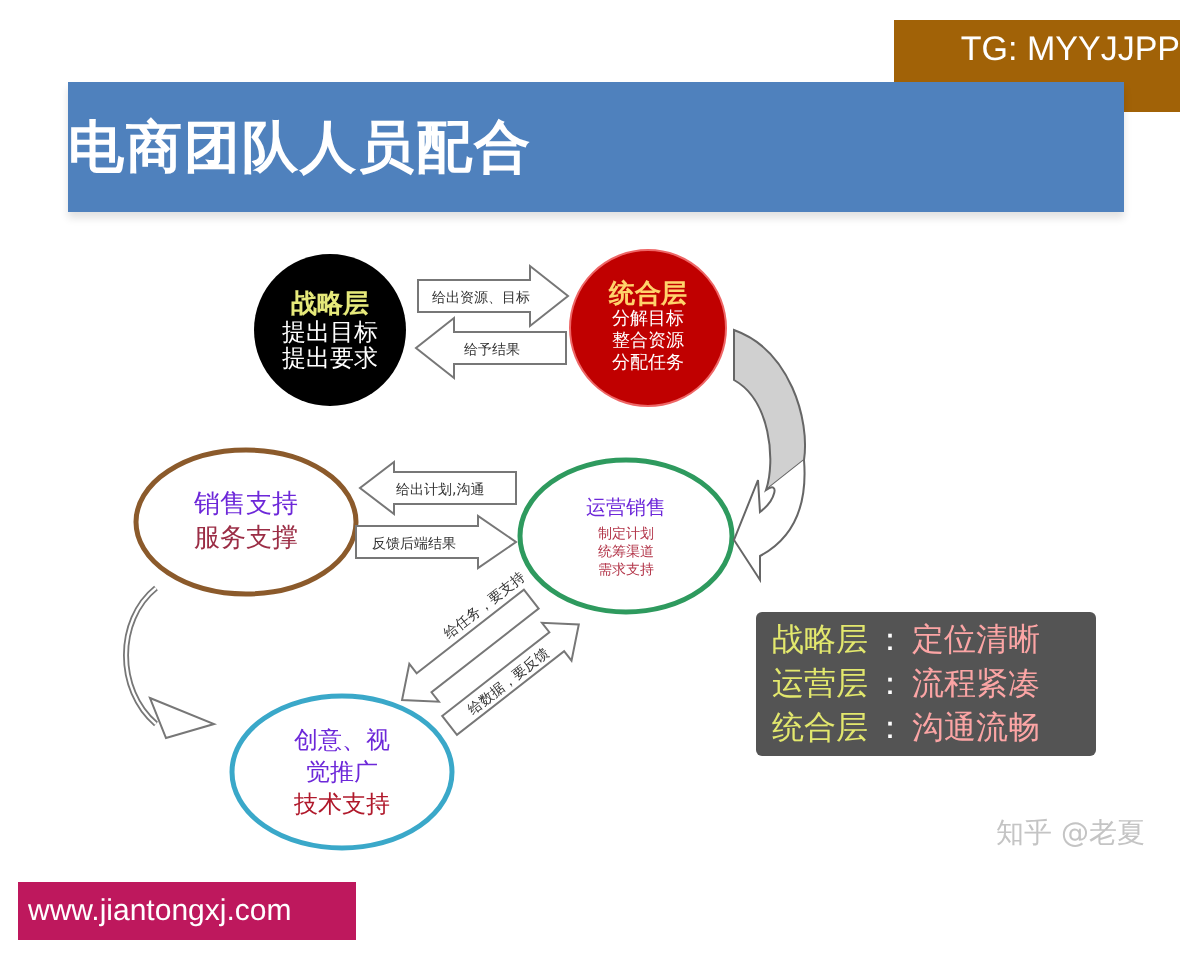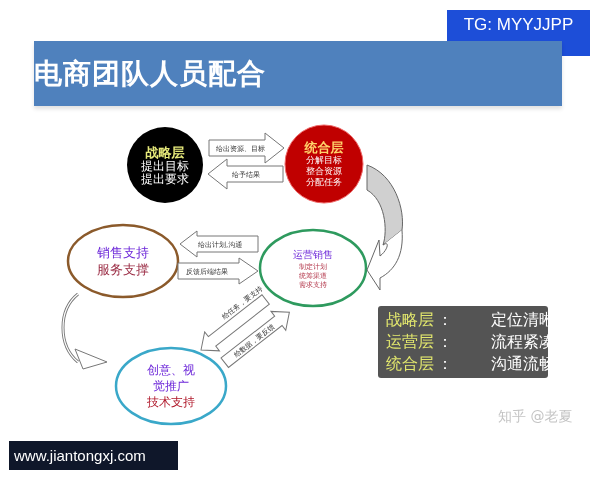--- a/index.html
+++ b/index.html
@@ -1,20 +1,20 @@
 <!DOCTYPE html>
 <html><head>
 <meta charset="utf-8">
 <style>
   html, body { margin:0; padding:0; }
   body { width:600px; height:480px; position:relative; background:#ffffff; overflow:hidden;
          font-family:"DejaVu Sans", "Liberation Sans", sans-serif; }
   .abs { position:absolute; }
-  .tg-badge { left:447px; top:10px; width:143px; height:46px; background:#1d4ed8; color:#fff;
-              font-family:"Liberation Sans", sans-serif; font-size:17px; line-height:30px; text-align:center; }
+  .tg-badge { left:447px; top:10px; width:143px; height:46px; background:#a16207; color:#fff;
+              font-family:"Liberation Sans", sans-serif; font-size:17px; line-height:30px; text-align:right; }
   .banner { left:34px; top:41px; width:528px; height:65px; background:#4f81bd;
             box-shadow:0 3px 4px rgba(0,0,0,0.12); display:flex; align-items:center; justify-content:flex-start; }
   .banner-title { color:#fff; font-size:28px; font-weight:bold; letter-spacing:1px; }
   .diagram { left:0; top:0; width:600px; height:480px; }
   .circle-text { position:absolute; text-align:center; display:flex; flex-direction:column; align-items:center; justify-content:center; }
   .node-black { left:127px; top:127px; width:76px; height:76px; }
   .node-red { left:285px; top:125px; width:78px; height:78px; }
   .node-brown { left:68px; top:225px; width:110px; height:72px; }
   .node-green { left:260px; top:230px; width:106px; height:76px; }
   .node-blue { left:116px; top:348px; width:110px; height:76px; }
@@ -25,23 +25,23 @@
   .t-dark { color:#6d28d9; font-size:13px; line-height:17px; }
   .t-maroon { color:#9b2d45; font-size:13px; line-height:17px; }
   .t-redsm { color:#b3364a; font-size:7px; line-height:9px; }
   .t-redtech { color:#b0192b; font-size:12px; line-height:16px; }
   .arrow-label { position:absolute; font-size:7px; color:#333; white-space:nowrap; }
   .legend { left:378px; top:306px; width:170px; height:72px; background:#545454; border-radius:3px;
             padding:3px 0 0 8px; box-sizing:border-box; }
   .legend-row { font-size:16px; line-height:22px; white-space:nowrap; }
   .legend-key { color:#e3e86d; }
   .legend-sep { color:#ffffff; margin:0 3px; }
-  .legend-val { color:#ffffff;margin-left:35px; }
+  .legend-val { color:#fca5a5; }
   .zhihu { left:470px; top:408px; font-size:14px; color:#c4c4c4;margin-left:28px; }
-  .url-badge { left:9px; top:441px; width:169px; height:29px; background:#0f172a; color:#fff;
+  .url-badge { left:9px; top:441px; width:169px; height:29px; background:#be185d; color:#fff;
                font-family:"Liberation Sans", sans-serif; font-size:15px; line-height:29px; padding-left:5px; box-sizing:border-box; }
 </style>
 </head>
 <body>
 
 <div class="abs tg-badge">TG: MYYJJPP</div>
 
 <div class="abs banner">
   <span class="banner-title">电商团队人员配合</span>
 </div>

